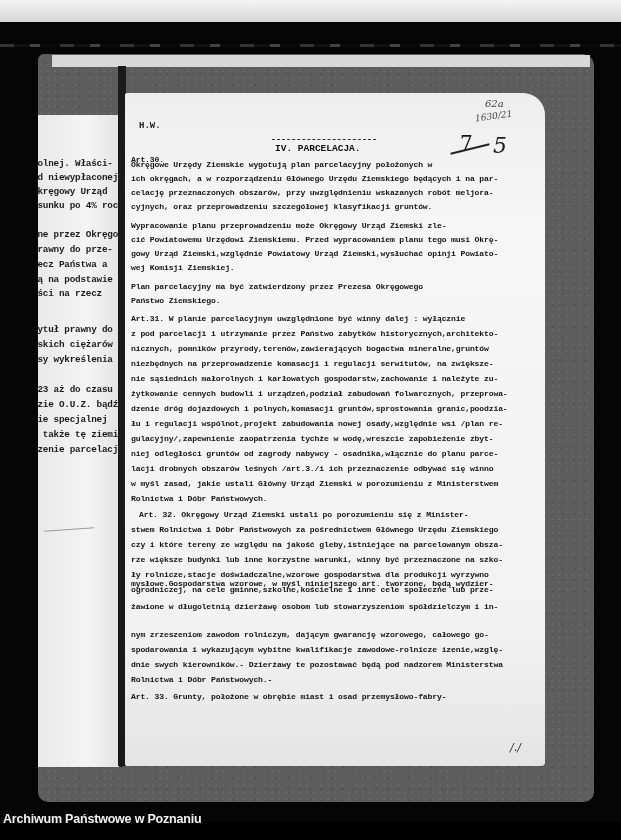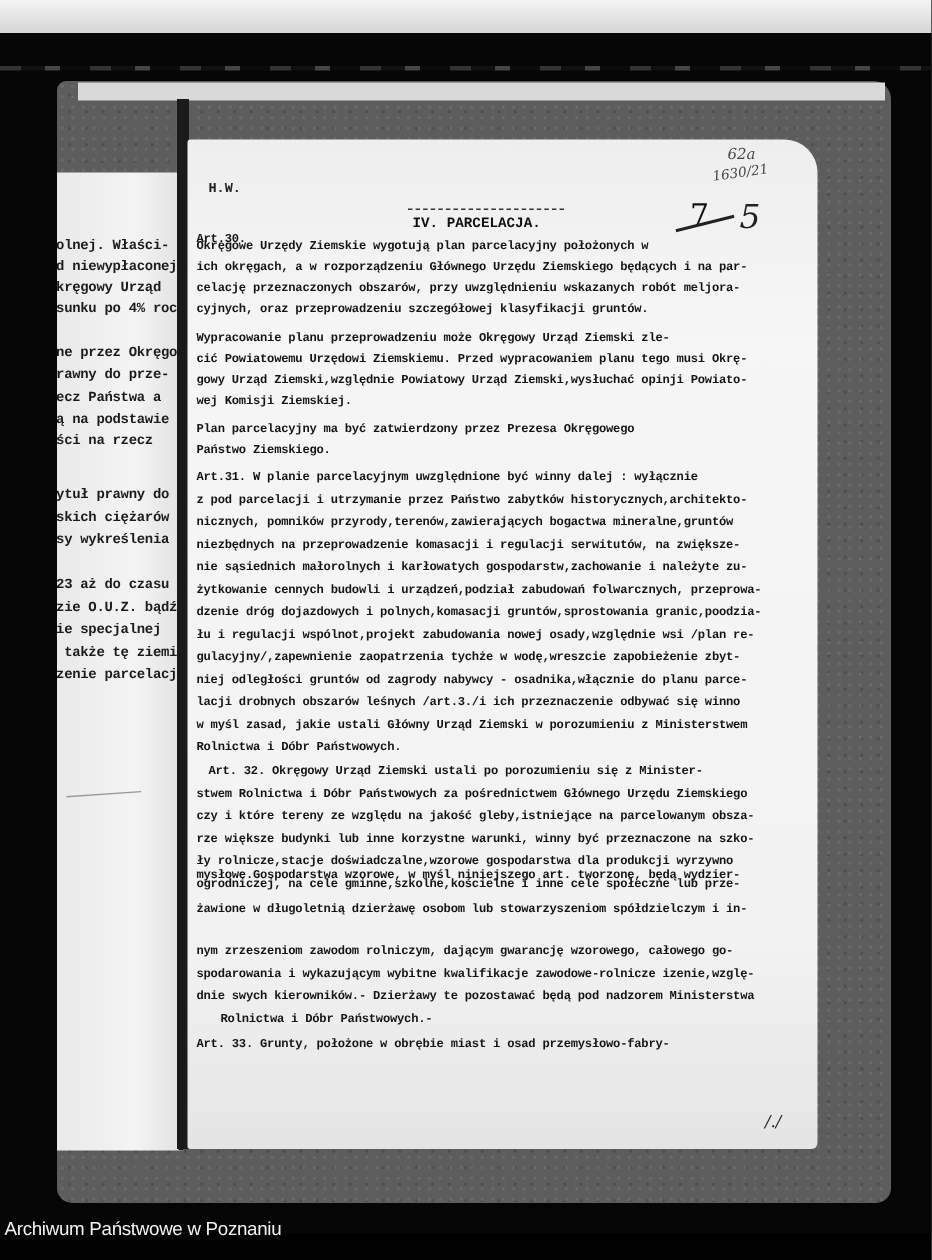--- a/index.html
+++ b/index.html
@@ -20,21 +20,21 @@
   .heading{position:absolute;left:150px;top:34px;font-size:9.5px;font-weight:bold;color:#111;margin-top:16px;}
   .heading-rule{position:absolute;left:147px;top:46px;width:104px;border-top:1px dashed #333;}
   .annot-a{position:absolute;left:360px;top:5px;font-family:"DejaVu Serif",serif;font-style:italic;font-size:10px;color:#444;}
   .annot-b{position:absolute;left:350px;top:16px;font-family:"DejaVu Serif",serif;font-style:italic;font-size:9px;color:#444;transform:rotate(-8deg);}
   .annot-seven{position:absolute;left:335px;top:38px;font-family:"DejaVu Serif",serif;font-size:20px;color:#111;}
   .annot-seven-strike{position:absolute;left:325px;top:55px;width:40px;border-top:2px solid #222;transform:rotate(-14deg);}
   .annot-twelve{position:absolute;left:368px;top:40px;font-family:"DejaVu Serif",serif;font-style:italic;font-size:22px;color:#222;}
   .annot-pp{position:absolute;left:385px;top:648px;font-family:"DejaVu Serif",serif;font-style:italic;font-size:11px;color:#222;}
   .body-text{position:absolute;left:0;top:60px;width:420px;}
   .tl{position:absolute;left:0;font-size:8.1px;line-height:13px;color:#141414;white-space:nowrap;font-weight:bold;letter-spacing:-0.15px;}
-  .footer{position:absolute;left:3px;top:812px;font-family:"Liberation Sans",sans-serif;font-size:12.5px;color:#f2f2f2;font-weight:normal;letter-spacing:-0.2px;}
+  .footer{position:absolute;left:3px;top:812px;font-family:"Liberation Sans",sans-serif;font-size:12.5px;color:#f2f2f2;font-weight:bold;letter-spacing:-0.2px;}
 </style>
 </head>
 <body>
 
 <div class="topbar"></div>
 <div class="frame"></div>
 <div class="scanline"></div>
 <div class="board"></div>
 <div class="board-top"></div>
 
@@ -102,20 +102,20 @@
     <div class="tl" style="top:370px;left:6px">stwem Rolnictwa i Dóbr Państwowych za pośrednictwem Głównego Urzędu Ziemskiego</div>
     <div class="tl" style="top:385px;left:6px">czy i które tereny ze względu na jakość gleby,istniejące na parcelowanym obsza-</div>
     <div class="tl" style="top:400px;left:6px">rze większe budynki lub inne korzystne warunki, winny być przeznaczone na szko-</div>
     <div class="tl" style="top:415px;left:6px">ły rolnicze,stacje doświadczalne,wzorowe gospodarstwa dla produkcji wyrzywno</div>
     <div class="tl" style="top:430px;left:6px">ogrodniczej, na cele gminne,szkolne,kościelne i inne cele społeczne lub prze-</div>
     <div class="tl" style="top:424px;left:6px">mysłowe.Gospodarstwa wzorowe, w myśl niniejszego art. tworzone, będą wydzier-</div>
     <div class="tl" style="top:447px;left:6px">żawione w długoletnią dzierżawę osobom lub stowarzyszeniom spółdzielczym i in-</div>
     <div class="tl" style="top:475px;left:6px">nym zrzeszeniom zawodom rolniczym, dającym gwarancję wzorowego, całowego go-</div>
     <div class="tl" style="top:490px;left:6px">spodarowania i wykazującym wybitne kwalifikacje zawodowe-rolnicze izenie,wzglę-</div>
     <div class="tl" style="top:505px;left:6px">dnie swych kierowników.- Dzierżawy te pozostawać będą pod nadzorem Ministerstwa</div>
-    <div class="tl" style="top:520px;left:22px">Rolnictwa i Dóbr Państwowych.-</div>
+    <div class="tl" style="top:520px;left:6px">Rolnictwa i Dóbr Państwowych.-</div>
     <div class="tl" style="top:537px;left:6px">Art. 33.                Grunty, położone w obrębie miast i osad przemysłowo-fabry-</div>
   </div>
 
   <div class="annot-pp">/./</div>
 </div>
 
 <div class="footer">Archiwum Państwowe w Poznaniu</div>
 
 </body></html>

